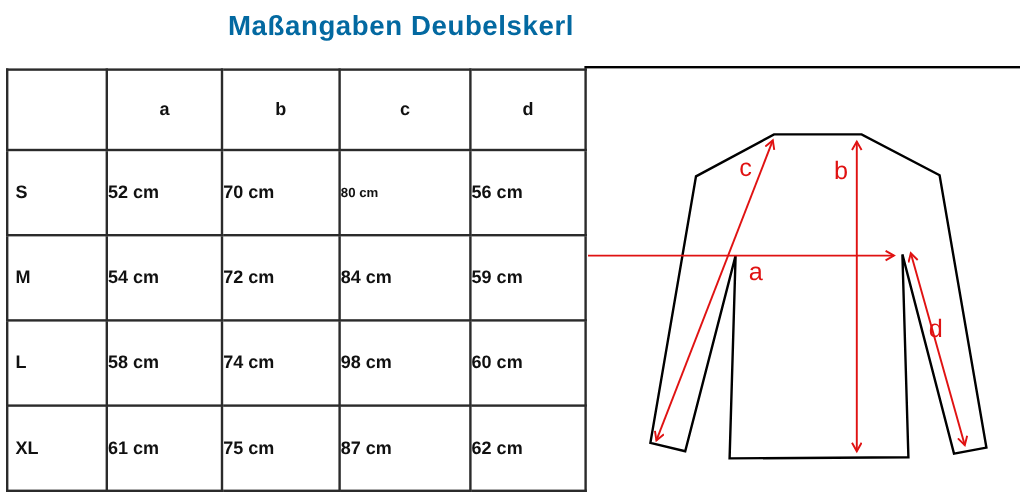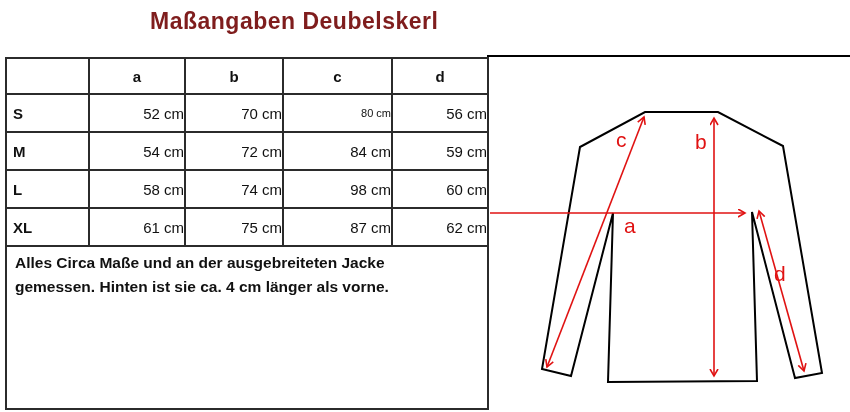--- a/index.html
+++ b/index.html
@@ -50,21 +50,22 @@
     font-weight: 700;
     text-align: center;
     height: 34px;
   }
   #size-table td.size-cell {
     font-weight: 700;
     text-align: left;
     padding-left: 6px;
   }
   #size-table td.val-cell {
-    text-align: right;
+    text-align: left;
+    font-weight: bold;
   }
   #size-table tr.data-row {
     height: 38px;
   }
   #size-table td.val-cell.small {
     font-size: 11px;
   }
   #size-table td.note-cell {
     vertical-align: top;
     padding: 4px 8px;
@@ -96,21 +97,21 @@
   .measure-label {
     font-family: "Liberation Sans", sans-serif;
     font-size: 21px;
   }
 </style>
 </head>
 <body>
 
 <div id="stage">
 
-  <div id="title" style="color:#7f1d1d;">Maßangaben Deubelskerl</div>
+  <div id="title" style="color:#0369a1;margin-left:40px;">Maßangaben Deubelskerl</div>
 
   <table id="size-table">
     <colgroup>
       <col style="width:83px">
         <col style="width:96px">
         <col style="width:98px">
         <col style="width:109px">
         <col style="width:96px">
     </colgroup>
     <tbody>
@@ -142,25 +143,20 @@
       <td class="val-cell">98 cm</td>
       <td class="val-cell">60 cm</td>
     </tr>
     <tr class="data-row">
       <td class="size-cell">XL</td>
       <td class="val-cell">61 cm</td>
       <td class="val-cell">75 cm</td>
       <td class="val-cell">87 cm</td>
       <td class="val-cell">62 cm</td>
     </tr>
-    <tr>
-      <td class="note-cell" colspan="5">
-        <div class="note-text">Alles Circa Maße und an der ausgebreiteten Jacke gemessen. Hinten ist sie ca. 4 cm länger als vorne.</div>
-      </td>
-    </tr>
   </tbody>
     </table>
 
   <div id="top-rule"></div>
 
   <svg id="jacket-svg" viewBox="490 50 360 362" xmlns="http://www.w3.org/2000/svg">
     <defs>
       <marker id="arrowV" markerWidth="12" markerHeight="12" refX="7.5" refY="4.5" orient="auto-start-reverse" markerUnits="userSpaceOnUse">
         <path d="M0.5,0.5 L7.5,4.5 L0.5,8.5" fill="none" stroke="#e01212" stroke-width="1.6"></path>
       </marker>

